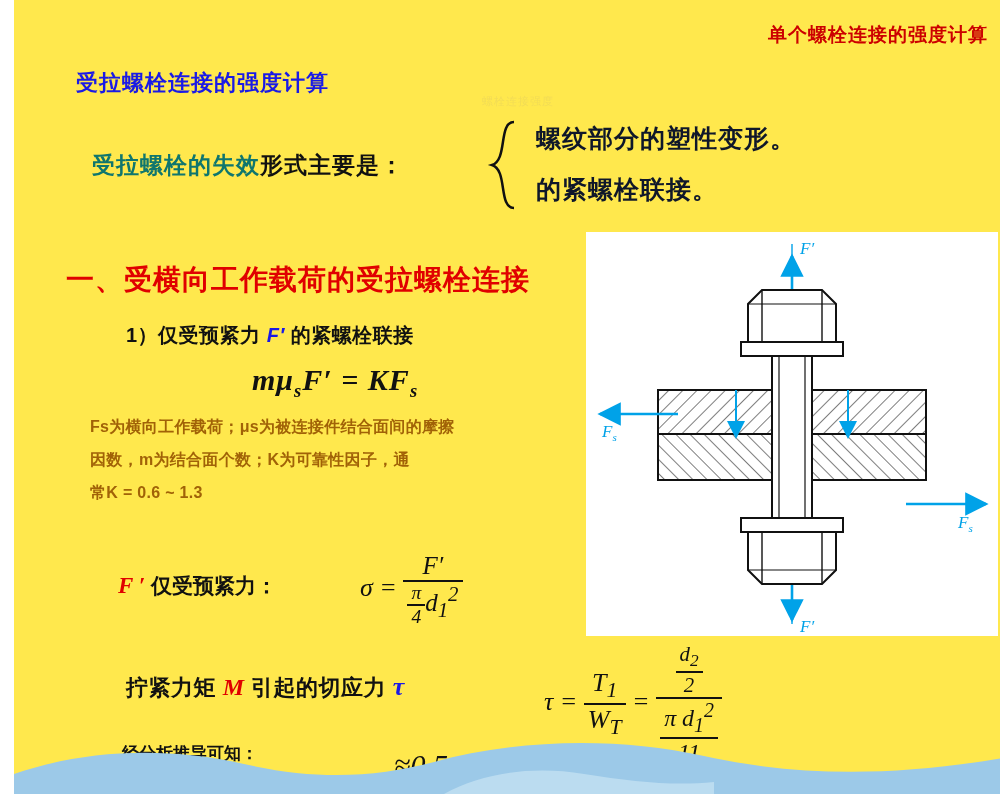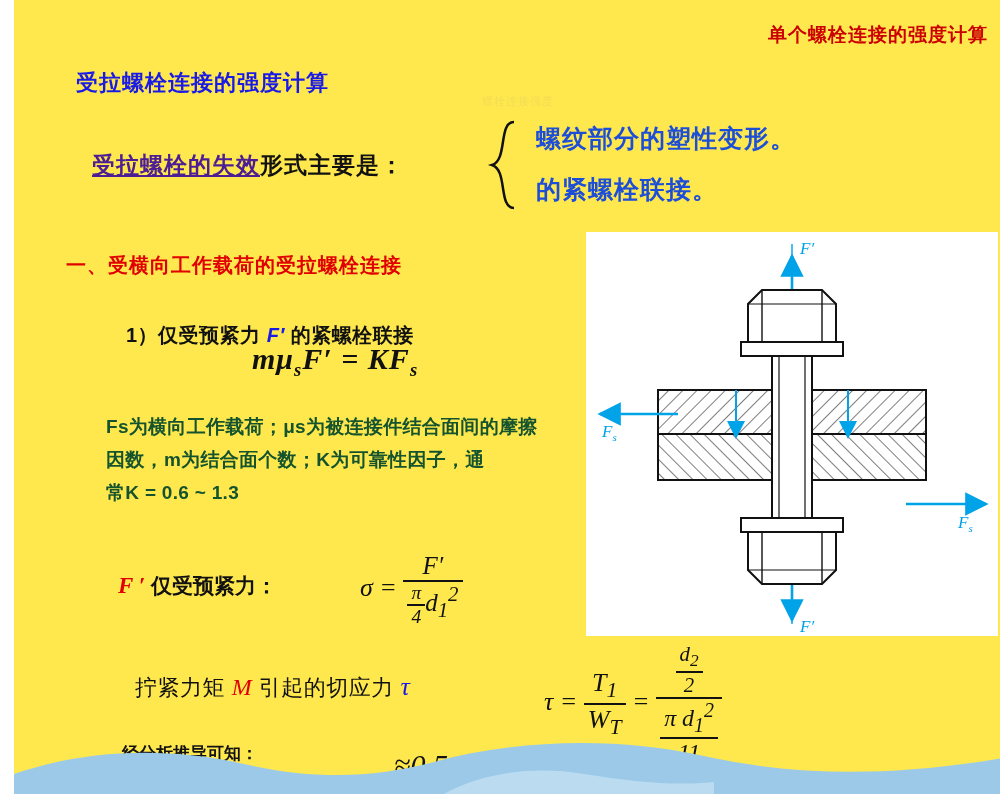--- a/index.html
+++ b/index.html
@@ -60,88 +60,88 @@
   }
   .failure-line {
     position: absolute;
     top: 150px;
     left: 78px;
     font-size: 23px;
     font-weight: bold;
     color: #111111;
     letter-spacing: 1px;
   }
-  .failure-line .red { color: #4c1d95; text-decoration: underline; }
+  .failure-line .red { color: #0f766e; }
 
   .brace {
     position: absolute;
     left: 472px;
     top: 120px;
     width: 40px;
     height: 90px;
   }
   .brace svg { display: block; }
 
   .failure-items {
     position: absolute;
     left: 522px;
     top: 122px;
-    color: #1d4ed8;
+    color: #0f172a;
     font-size: 25px;
     font-weight: bold;
     letter-spacing: 1px;
   }
   .failure-items div { margin-bottom: 18px; }
 
   .big-heading {
     position: absolute;
-    top: 252px;
+    top: 261px;
     left: 52px;
     color: #E00000;
-    font-size: 20px;
+    font-size: 28px;
     font-weight: bold;
     letter-spacing: 1px;
   }
 
   .item1 {
     position: absolute;
     top: 322px;
     left: 112px;
     font-size: 20px;
     font-weight: bold;
     color: #111111;
     letter-spacing: 0.5px;
   }
   .item1 .blue { color: #1A1AE6; font-style: italic; }
 
   .formula1 {
     position: absolute;
-    top: 342px;
+    top: 363px;
     left: 238px;
     font-family: "Liberation Serif", serif;
     font-size: 30px;
     font-weight: bold;
     font-style: italic;
     color: #111111;
     letter-spacing: 1px;
     text-align: center;
   }
   .formula1 sub {
     font-size: 0.62em;
     font-style: italic;
   }
 
   .desc {
     position: absolute;
     top: 410px;
-    left: 92px;
+    left: 76px;
     width: 460px;
-    font-size: 19px;
-    font-weight: bold;
-    color: #14532d;
+    font-size: 16px;
+    font-weight: bold;
+    color: #a16207;
     line-height: 33px;
     letter-spacing: 0.3px;
   }
 
   .stress-label {
     position: absolute;
     top: 572px;
     left: 104px;
     font-size: 21px;
     font-weight: bold;
@@ -167,23 +167,23 @@
     font-size: 26px;
     font-style: italic;
     color: #111111;
   }
   .eq-sigma .frac { font-size: 25px; }
   .eq-sigma .den .pifrac { font-size: 0.78em; }
 
   .torque-label {
     position: absolute;
     top: 672px;
-    left: 121px;
+    left: 112px;
     font-size: 22px;
-    font-weight: normal;
+    font-weight: bold;
     color: #111111;
     letter-spacing: 0.5px;
   }
   .torque-label .redM { color: #E00000; font-family: "Liberation Serif", serif; font-style: italic; font-size: 24px; }
   .torque-label .bluet { color: #1A1AE6; font-family: "Liberation Serif", serif; font-style: italic; font-size: 26px; }
 
   .analysis-note {
     position: absolute;
     top: 742px;
     left: 108px;

